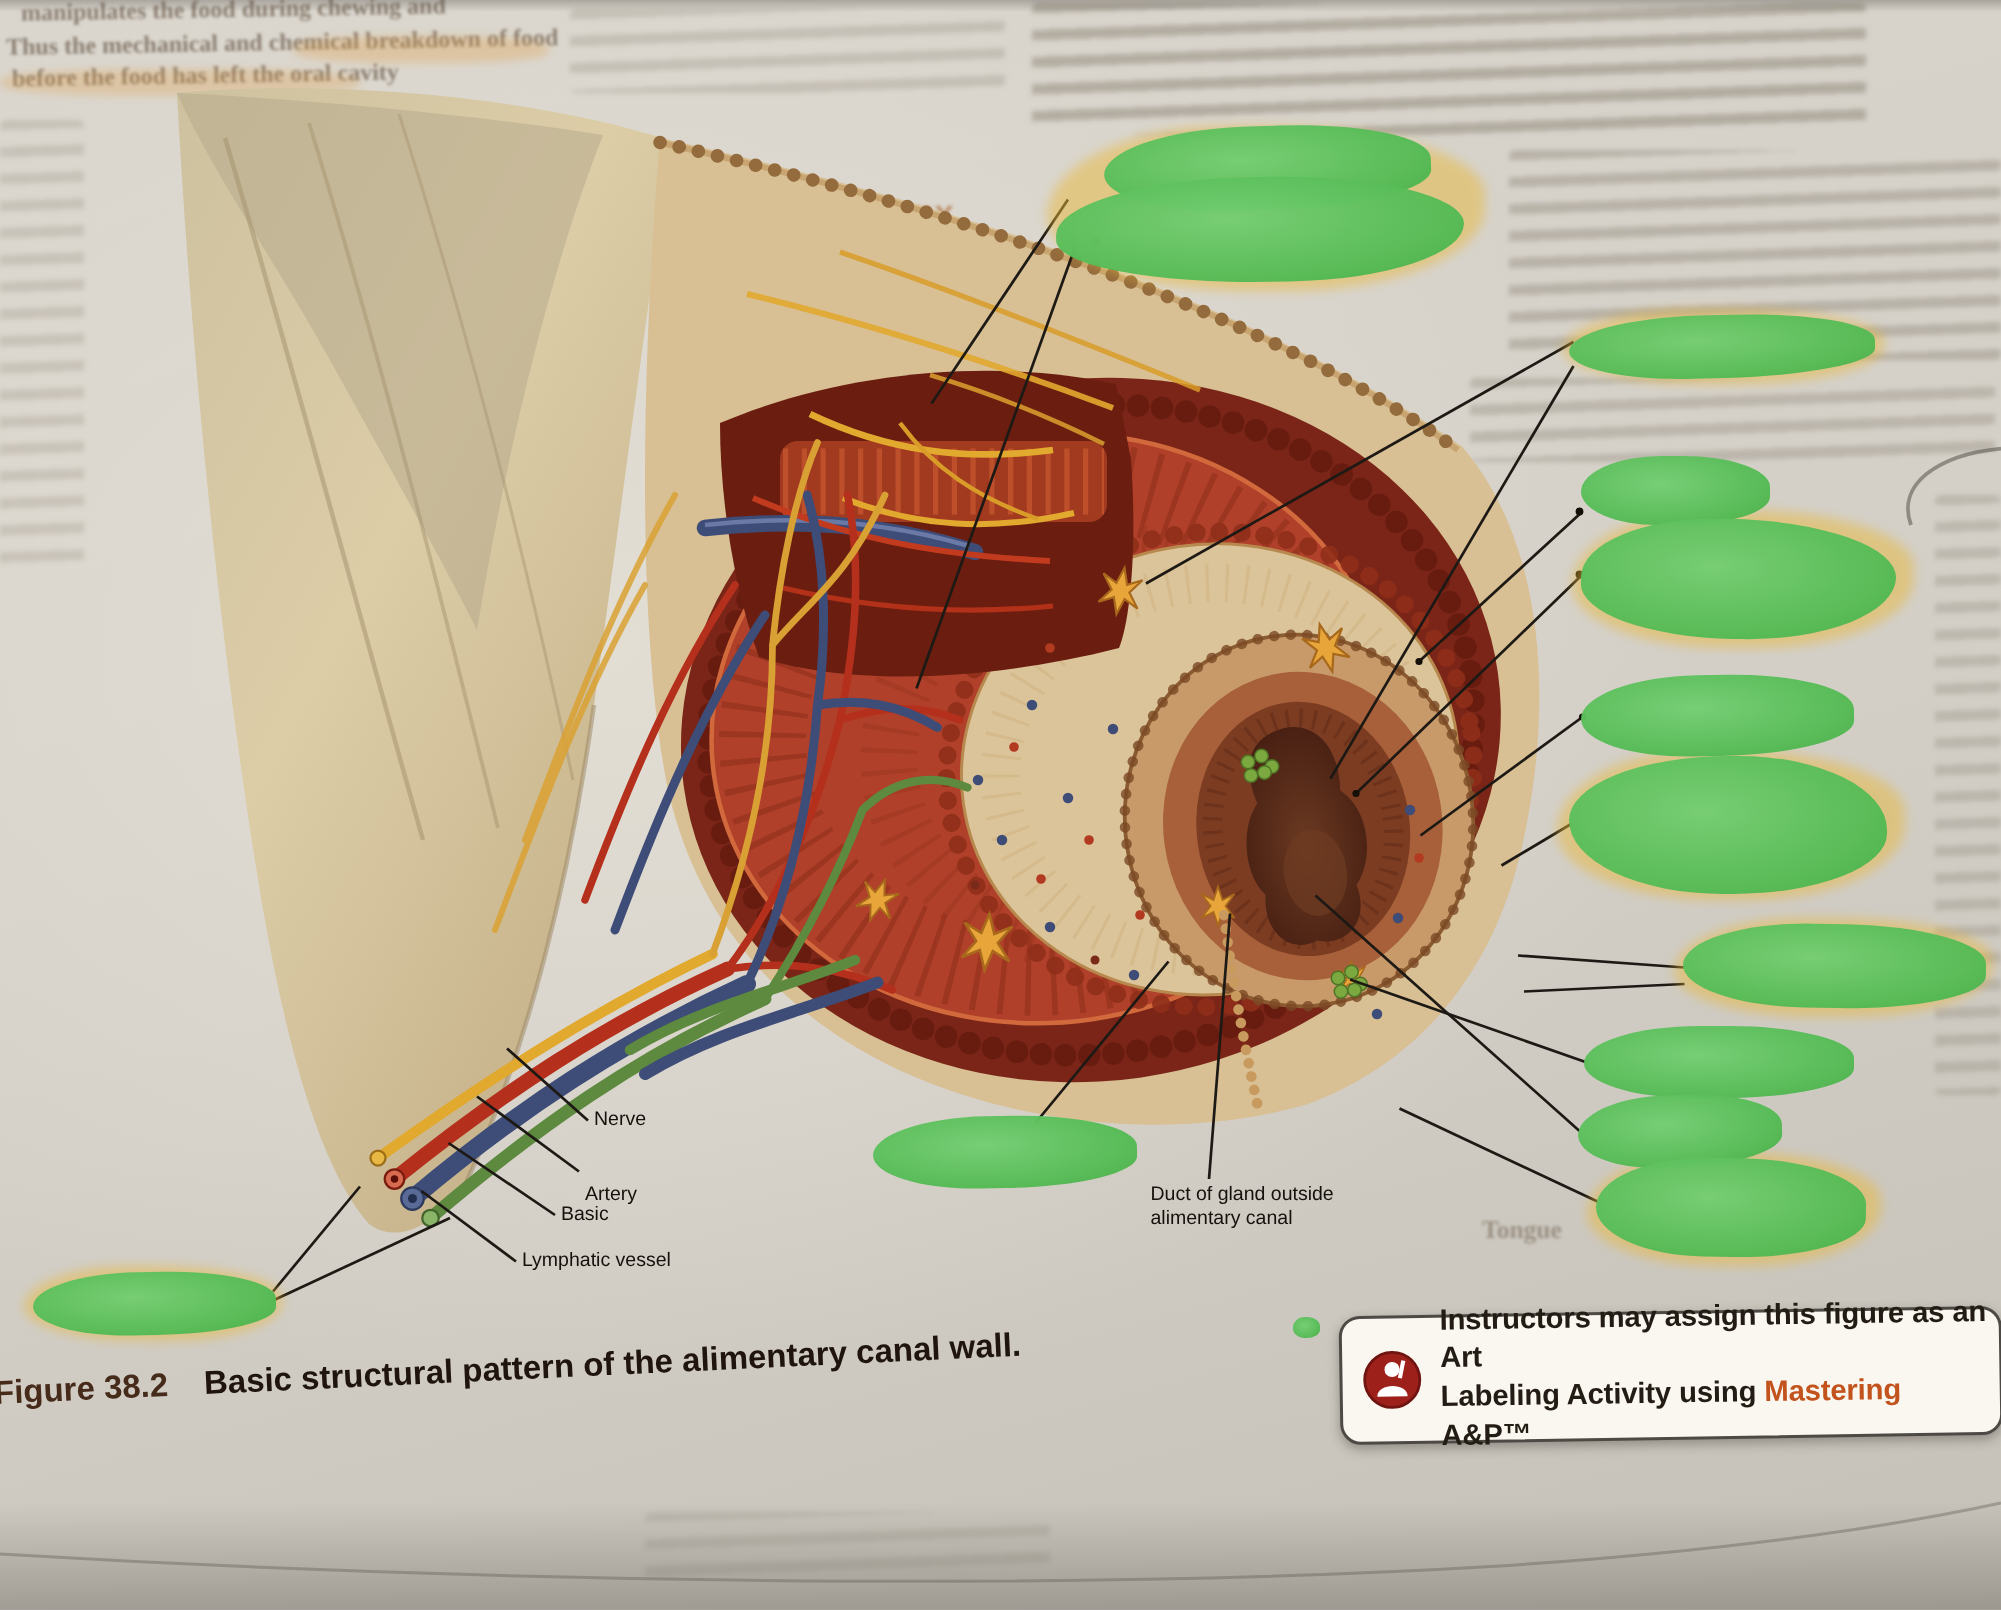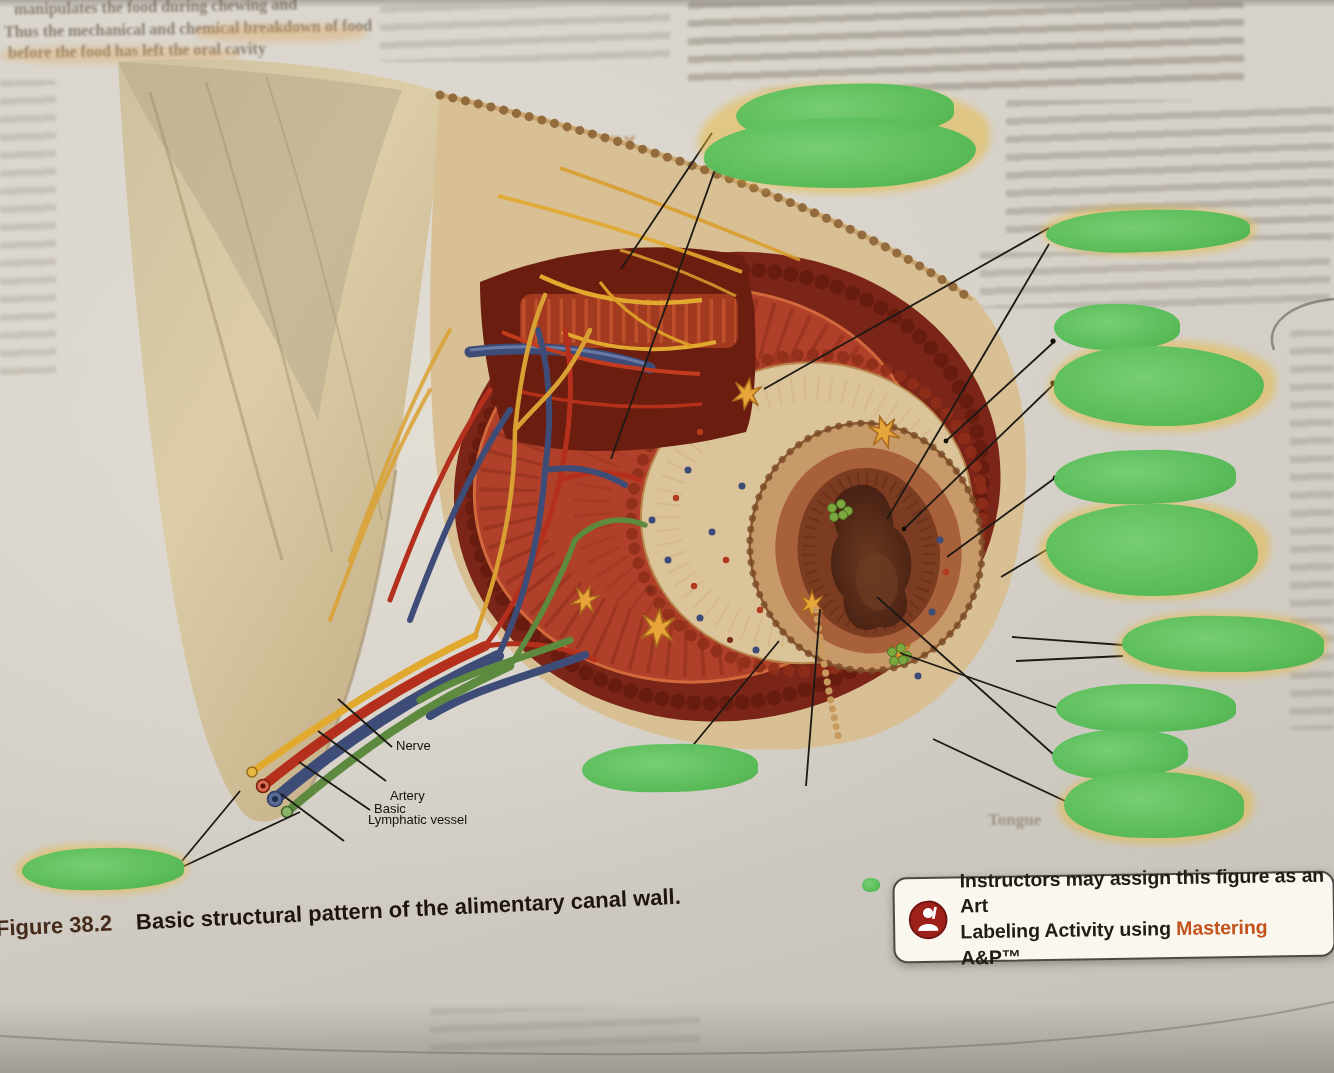--- a/index.html
+++ b/index.html
@@ -258,21 +258,25 @@
   <div class="blob" style="left:1056px;top:684px;width:180px;height:48px;"></div>
   <div class="blob" style="left:1052px;top:730px;width:136px;height:48px;transform:rotate(-2deg);"></div>
   <div class="blob" style="left:1064px;top:772px;width:180px;height:66px;transform:rotate(1deg);"></div>
   <div class="blob" style="left:22px;top:848px;width:162px;height:42px;transform:rotate(-1deg);"></div>
   <div class="blob" style="left:582px;top:744px;width:176px;height:48px;transform:rotate(-1deg);"></div>
   <div class="blob" style="left:862px;top:878px;width:18px;height:14px;"></div>
 
   <div class="lbl" style="left:396px;top:738px;">Nerve</div>
   <div class="lbl" style="left:390px;top:788px;">Artery</div>
   <div class="lbl" style="left:374px;top:801px;">Basic</div>
-  <div class="lbl" style="left:348px;top:812px;margin-left:20px;">Lymphatic vessel</div>
+  <div class="lbl" style="left:348px;top:832px;">Lymphatic vessel</div>
+  <div class="lbl" style="left:767px;top:788px;">
+    <span style="display:block;">Duct of gland outside</span>
+    <span style="display:block;">alimentary canal</span>
+  </div>
 
   <div class="caption">
     <span class="figlabel">Figure 38.2</span><span>Basic structural pattern of the alimentary canal wall.</span>
   </div>
 
   <div class="notebox">
     <svg width="46" height="46" viewBox="0 0 46 46">
       <circle cx="23" cy="23" r="20" fill="#9e201b" stroke="#6f1410" stroke-width="2"></circle>
       <circle cx="23" cy="15.5" r="5.5" fill="#ffffff"></circle>
       <path d="M12,35 C12,25 34,25 34,35 Z" fill="#ffffff"></path>

